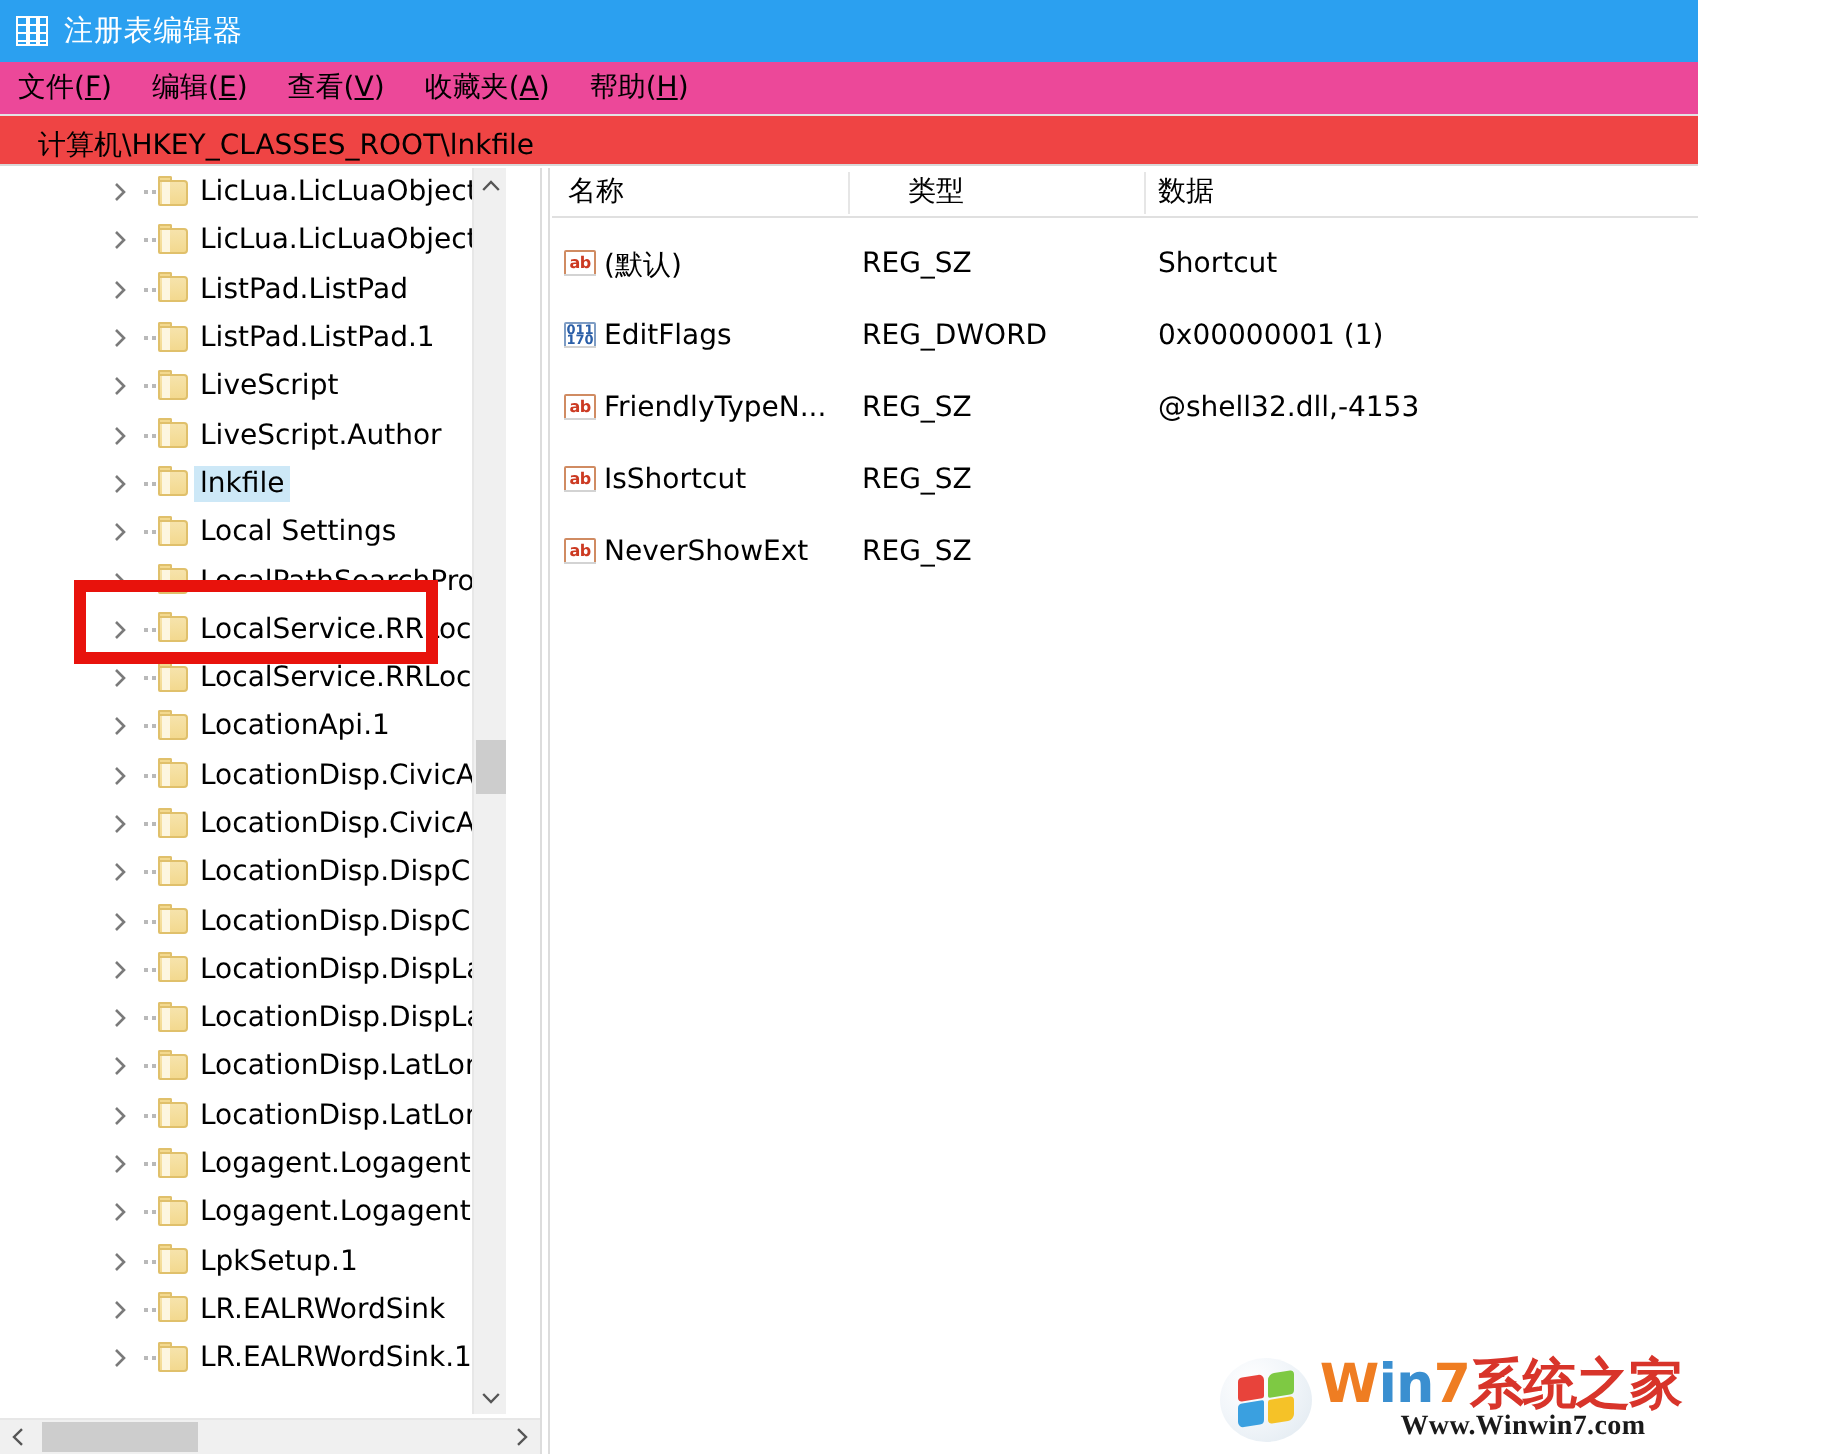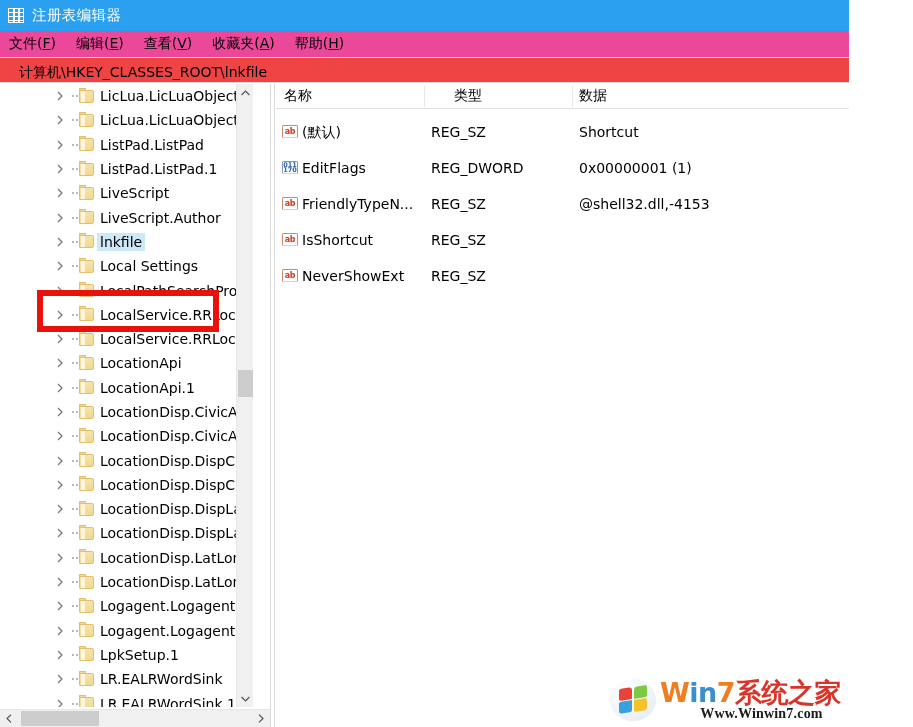--- a/index.html
+++ b/index.html
@@ -589,34 +589,20 @@
               <svg width="6" height="10" viewBox="0 0 6 10">
                 <path d="M1 1 L5 5 L1 9" stroke="#7a7a7a" stroke-width="1.3" fill="none"></path>
               </svg>
             </span>
             <span class="dots"></span>
             <span class="folder">
               <span class="tab"></span>
               <span class="back"></span>
               <span class="sheet"></span>
             </span>
-            <span class="label">LocationApi</span>
-          </div>
-          <div class="tree-row">
-            <span class="chev">
-              <svg width="6" height="10" viewBox="0 0 6 10">
-                <path d="M1 1 L5 5 L1 9" stroke="#7a7a7a" stroke-width="1.3" fill="none"></path>
-              </svg>
-            </span>
-            <span class="dots"></span>
-            <span class="folder">
-              <span class="tab"></span>
-              <span class="back"></span>
-              <span class="sheet"></span>
-            </span>
             <span class="label">LocationApi.1</span>
           </div>
           <div class="tree-row">
             <span class="chev">
               <svg width="6" height="10" viewBox="0 0 6 10">
                 <path d="M1 1 L5 5 L1 9" stroke="#7a7a7a" stroke-width="1.3" fill="none"></path>
               </svg>
             </span>
             <span class="dots"></span>
             <span class="folder">

